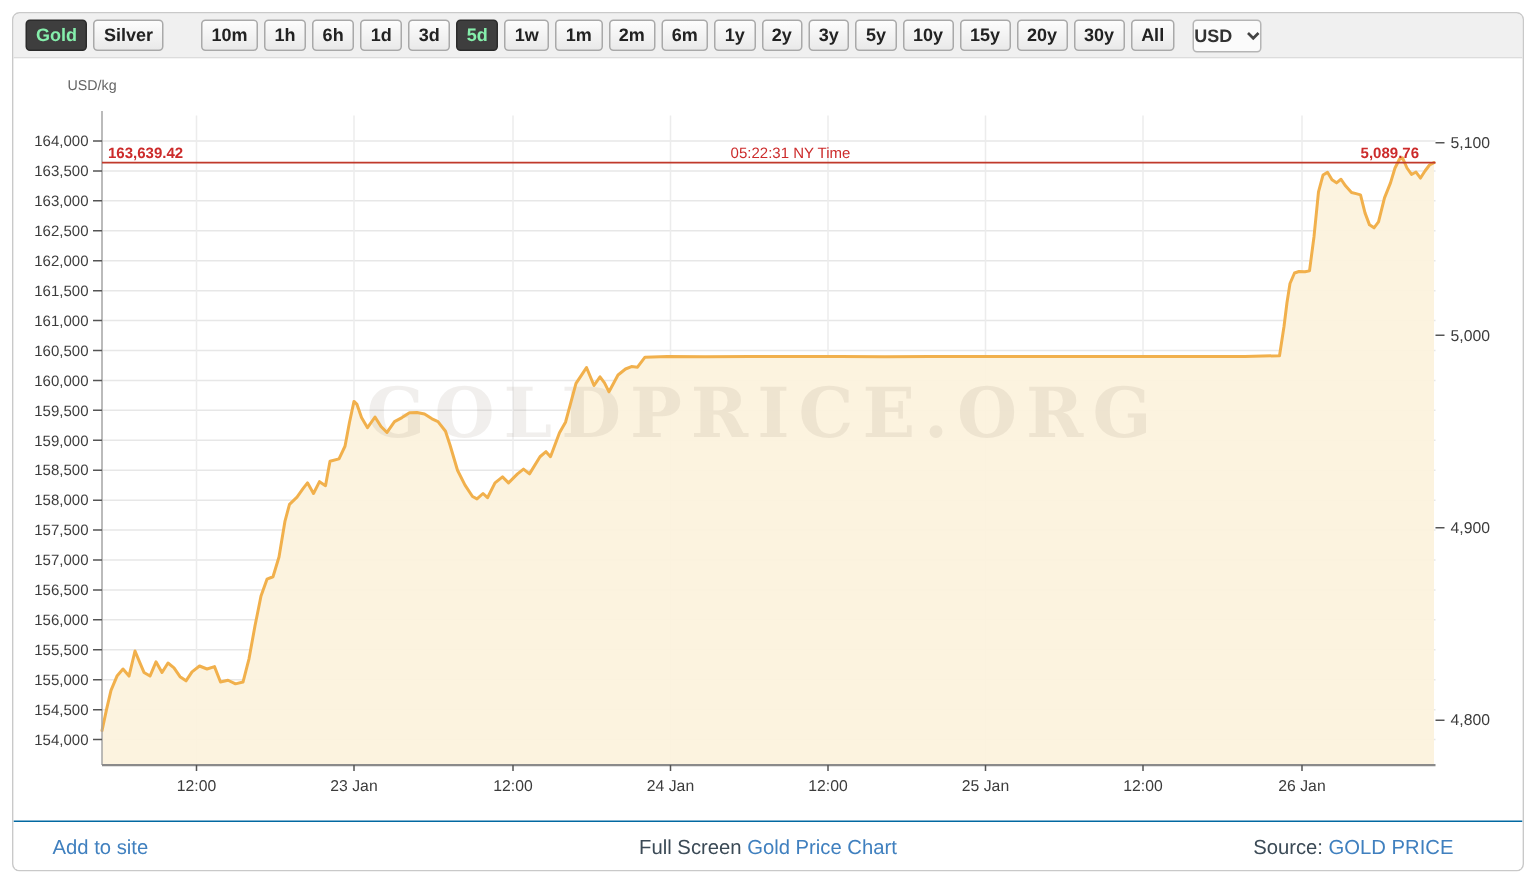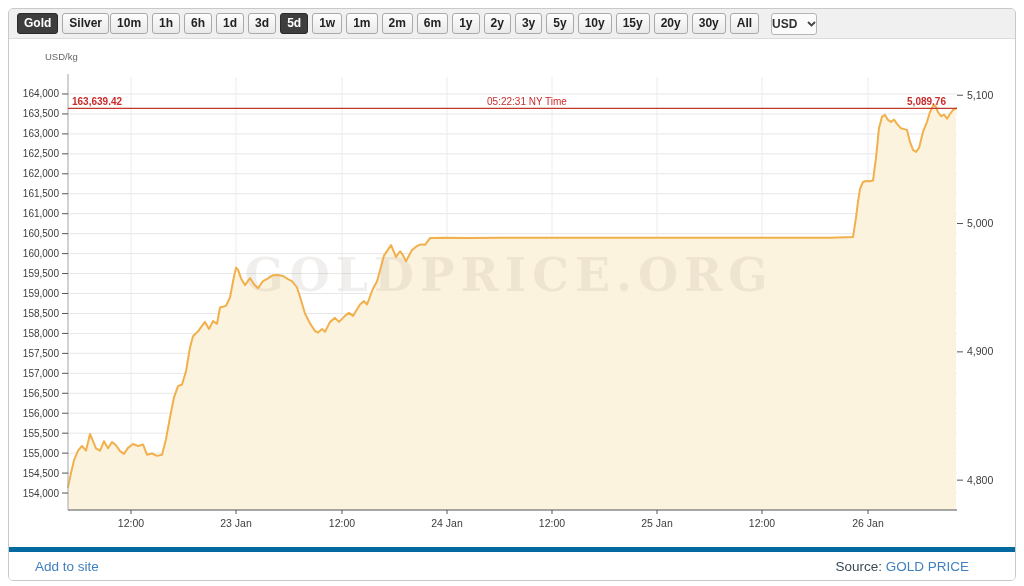--- a/index.html
+++ b/index.html
@@ -15,34 +15,34 @@
     display:flex; align-items:center; padding:0 8px;
   }
   .tb-btn {
     font-family:"Liberation Sans", sans-serif;
     font-size:12px; font-weight:bold; color:#222;
     background:linear-gradient(#fdfdfd,#e9e9e9);
     border:1px solid #a9a9a9; border-radius:3px;
     padding:3px 6px; margin-right:4px; line-height:13px;
     cursor:pointer; white-space:nowrap;
   }
-  .tb-btn.active { background:#3e3e3e; color:#ffffff; border-color:#2b2b2b; }
-  .tb-gap { margin-right:1px; }
+  .tb-btn.active { background:#3e3e3e; color:#86efac; border-color:#2b2b2b; }
+  .tb-gap { margin-right:25px; }
   .currency {
     margin-left:8px; display:inline-flex; align-items:center;
     background:#fbfbfb; border:1px solid #b5b5b5; border-radius:3px;
     font-size:12px; font-weight:bold; color:#333;
     padding:3px 0; cursor:pointer;
   }
   .currency svg { margin-left:10px; }
   
   .chart-wrap { position:relative; width:1006px; height:508px; background:#fff; }
   
   .footer {
-    position:relative; height:33px; border-top:5px solid #0369a1;
+    position:relative; height:33px; border-top:1px solid #0369a1;
     display:flex; align-items:center; font-size:13.5px; color:#3b4a56;
     background:#fff;
   }
   .footer .left { margin-left:26px; }
   .footer .center { position:absolute; left:0; right:0; text-align:center; }
   .footer .right { margin-left:auto; margin-right:46px; }
   .link { color:#4080bf; text-decoration:none; cursor:pointer; }
 </style>
 </head>
 <body>
@@ -165,19 +165,23 @@
         <text x="36" y="21" font-size="9.5" fill="#666">USD/kg</text>
         <line x1="59" x2="948" y1="69.38781126163435" y2="69.38781126163435" stroke="#c0392b" stroke-width="1.2"></line>
         <text x="63" y="66.38781126163435" font-size="10" font-weight="bold" fill="#cc2b2b">163,639.42</text>
         <text x="518" y="66.38781126163435" text-anchor="middle" font-size="10" fill="#cc2b2b">05:22:31 NY Time</text>
         <text x="937" y="66.38781126163435" text-anchor="end" font-size="10" font-weight="bold" fill="#cc2b2b">5,089.76</text>
       </svg>
   </div>
 
   <div class="footer">
     <span class="left link">Add to site</span>
+    <span class="center">
+      <span>Full Screen</span>
+      <span class="link">Gold Price Chart</span>
+    </span>
     <span class="right">
       <span>Source:</span>
       <span class="link">GOLD PRICE</span>
     </span>
   </div>
 
 </div>
 
 </body></html>

